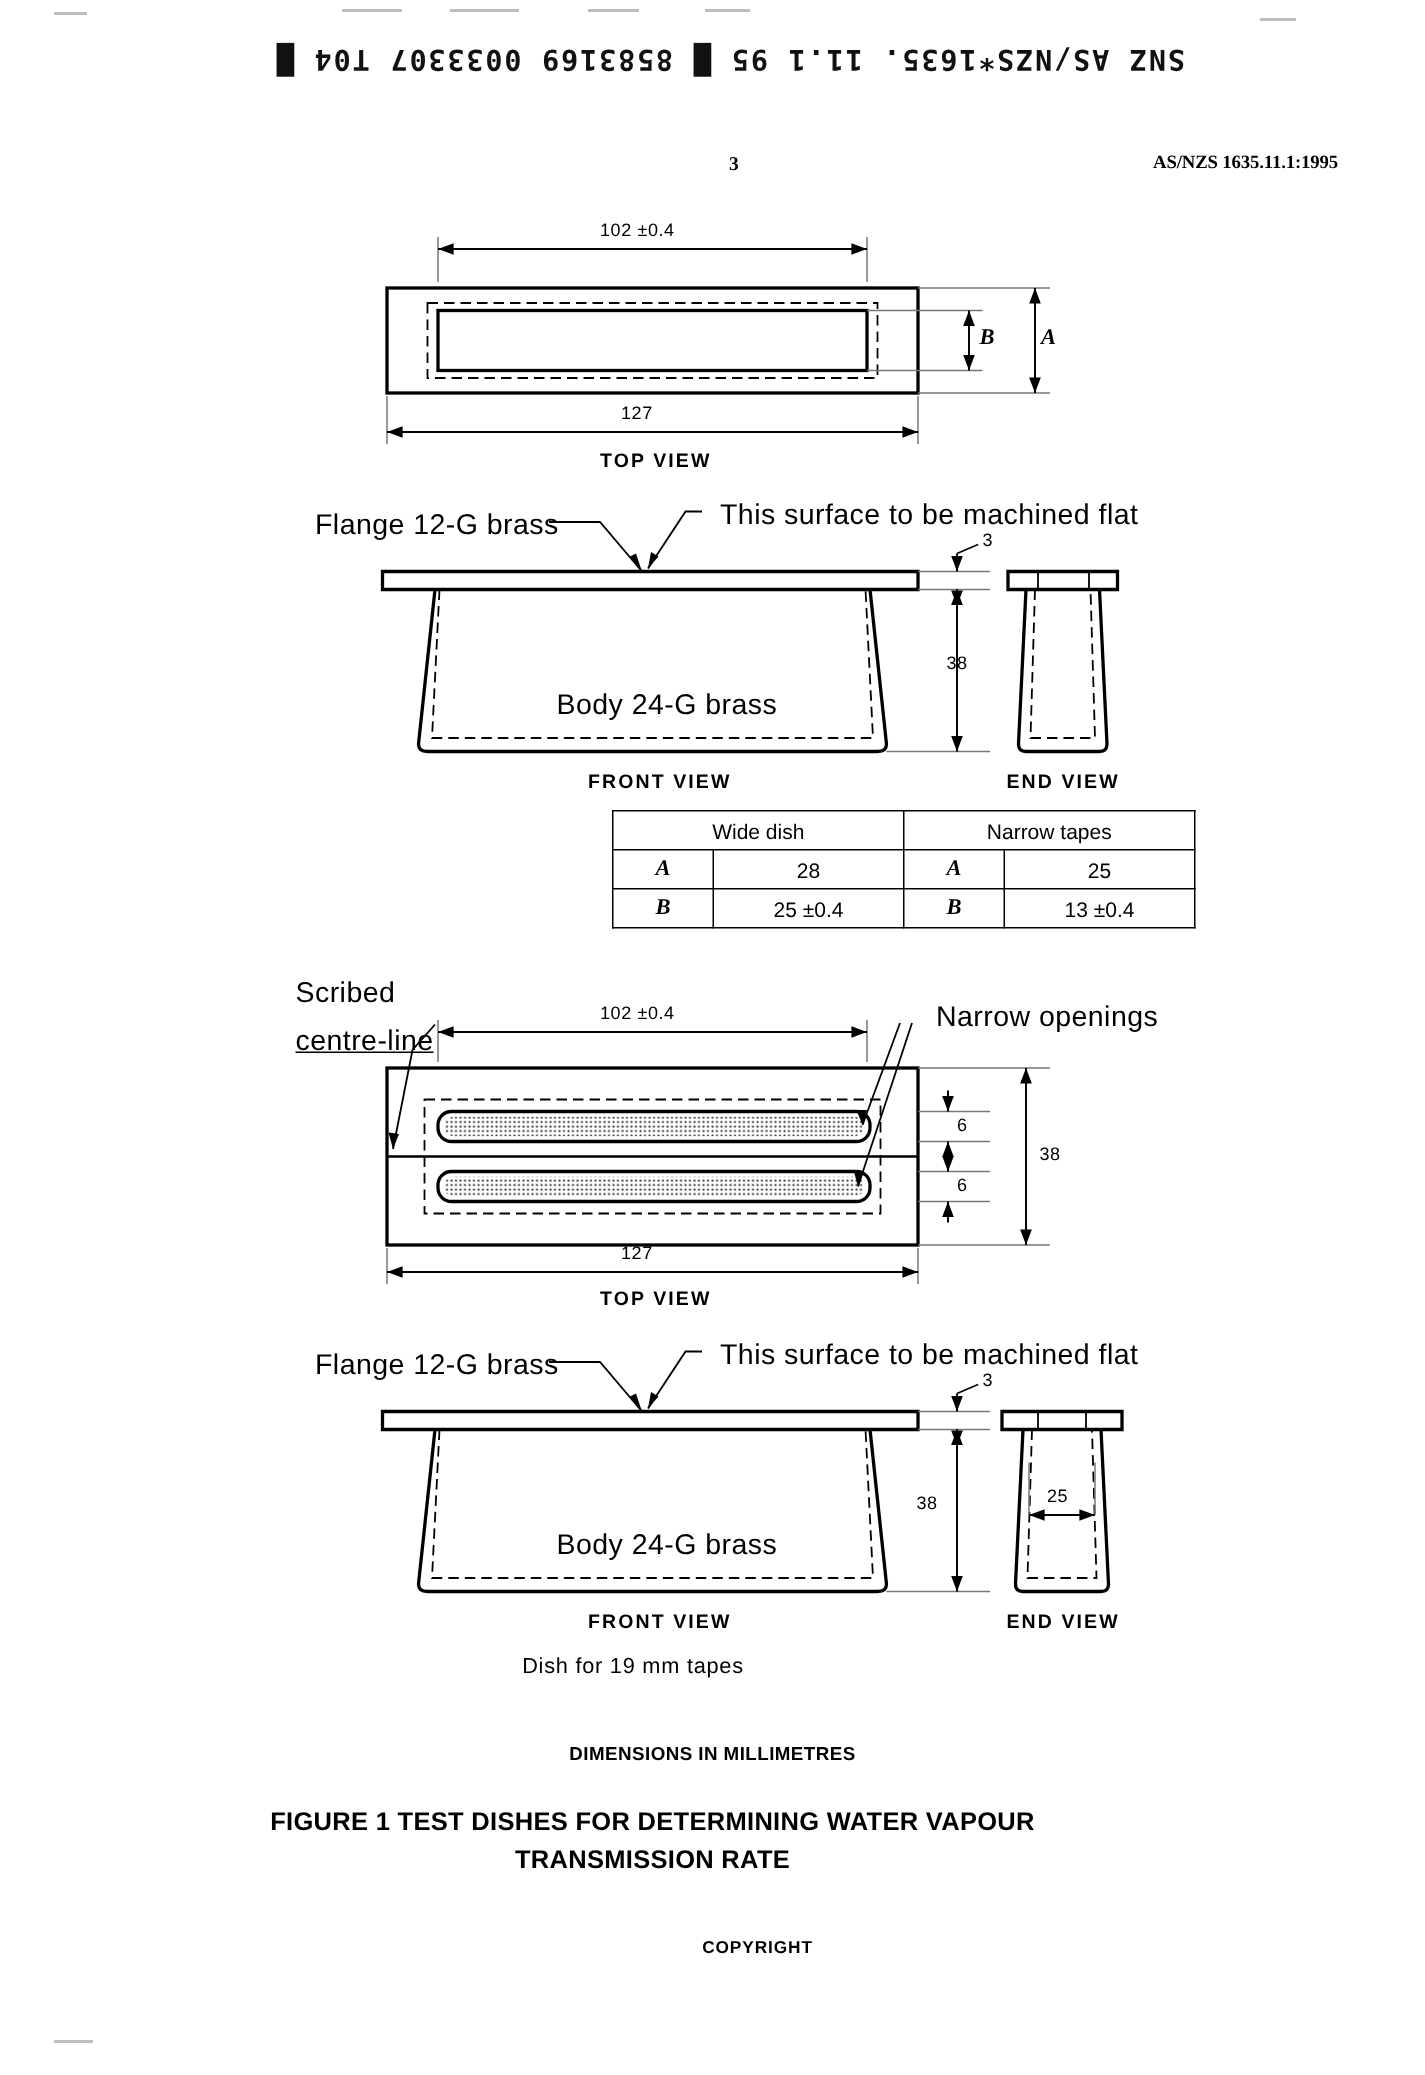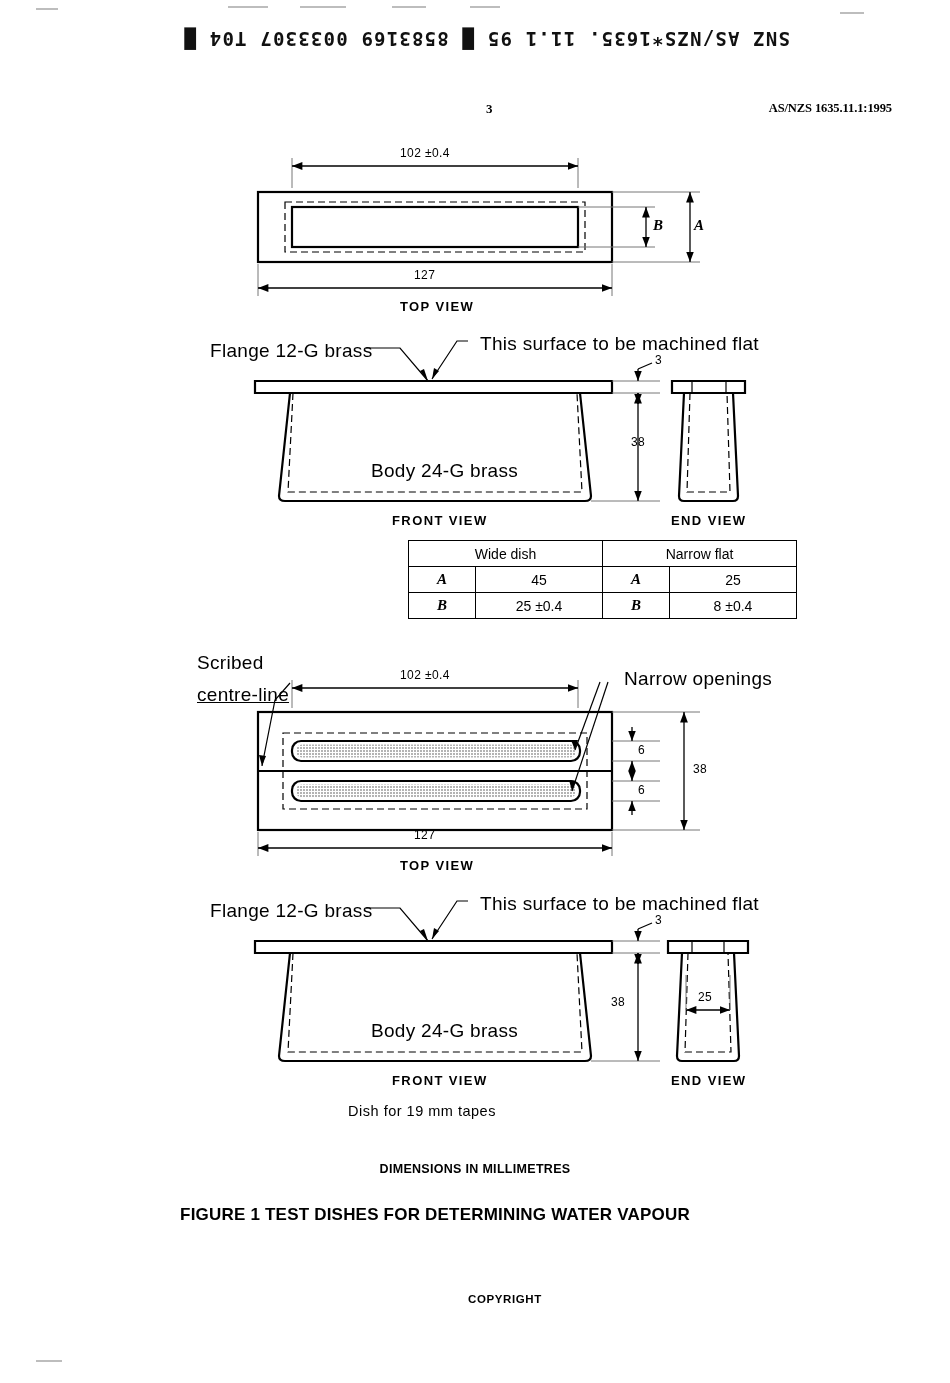--- a/index.html
+++ b/index.html
@@ -202,33 +202,33 @@
   <div class="note" style="left:371px;top:460px;">Body 24-G brass</div>
   <div class="dim" style="left:655px;top:353px;">3</div>
   <div class="dim" style="left:631px;top:435px;">38</div>
   <div class="viewlbl" style="left:392px;top:513px;">FRONT VIEW</div>
   <div class="viewlbl" style="left:671px;top:513px;">END VIEW</div>
 
   <table class="tbl" style="left:408px;top:540px;">
     <tbody>
         <tr>
       <td class="hdr" colspan="2">Wide dish</td>
-      <td class="hdr" colspan="2">Narrow flat</td>
+      <td class="hdr" colspan="2">Narrow tapes</td>
     </tr>
     <tr>
       <td class="lbl">A</td>
-      <td class="val">45</td>
+      <td class="val">28</td>
       <td class="lbl">A</td>
       <td class="val">25</td>
     </tr>
     <tr>
       <td class="lbl">B</td>
       <td class="val">25 ±0.4</td>
       <td class="lbl">B</td>
-      <td class="val">8 ±0.4</td>
+      <td class="val">13 ±0.4</td>
     </tr>
   </tbody>
     </table>
 
   <div class="note" style="left:197px;top:652px;">Scribed</div>
   <div class="note" style="left:197px;top:684px;text-decoration:underline;">centre-line</div>
   <div class="note" style="left:624px;top:668px;">Narrow openings</div>
   <div class="dim" style="left:400px;top:668px;">102 ±0.4</div>
   <div class="dim" style="left:414px;top:828px;">127</div>
   <div class="dim" style="left:638px;top:743px;">6</div>
@@ -241,15 +241,16 @@
   <div class="note" style="left:371px;top:1020px;">Body 24-G brass</div>
   <div class="dim" style="left:655px;top:913px;">3</div>
   <div class="dim" style="left:611px;top:995px;">38</div>
   <div class="dim" style="left:698px;top:990px;">25</div>
   <div class="viewlbl" style="left:392px;top:1073px;">FRONT VIEW</div>
   <div class="viewlbl" style="left:671px;top:1073px;">END VIEW</div>
 
   <div class="capsmall" style="left:-53px;top:1103px;">Dish for  19 mm  tapes</div>
   <div class="capbold" style="left:0;top:1162px;">DIMENSIONS IN MILLIMETRES</div>
   <div class="figtitle" style="left:0;top:1202px;">FIGURE  1   TEST DISHES FOR DETERMINING WATER VAPOUR</div>
+  <div class="figtitle" style="left:0;top:1227px;">TRANSMISSION RATE</div>
   <div class="copyright" style="left:0;top:1293px;margin-left:30px;">COPYRIGHT</div>
 
 </div>
 
 </body></html>

